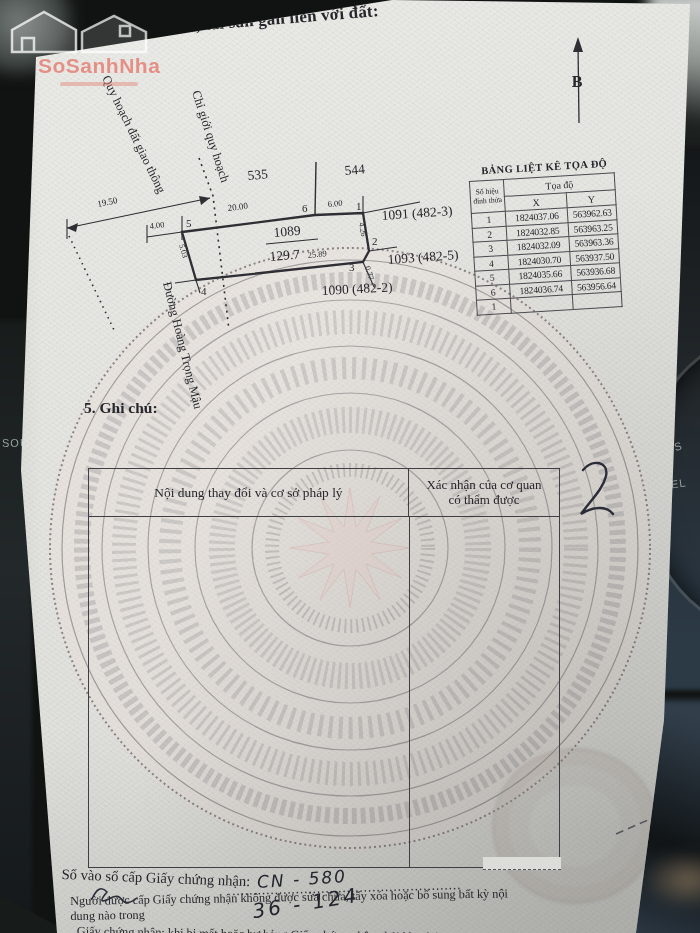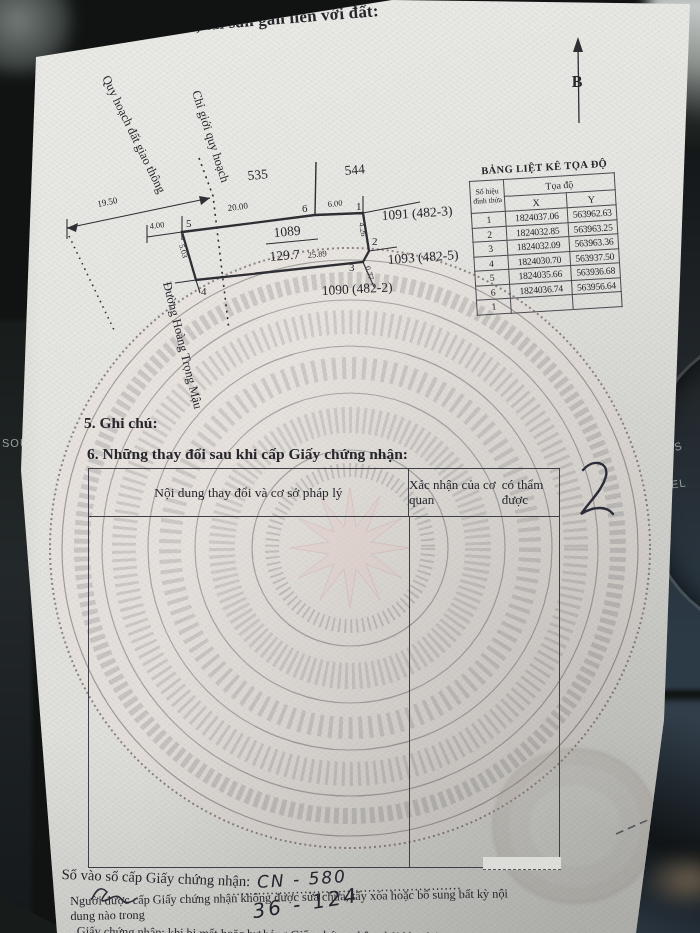--- a/index.html
+++ b/index.html
@@ -30,39 +30,39 @@
                 linear-gradient(90deg,rgba(80,85,82,.10) 0%,transparent 6%);}
   .drum{position:absolute;left:30px;top:228px;opacity:.85;}
   .seal{position:absolute;left:492px;top:748px;width:160px;height:150px;border-radius:50%;
         border:3px solid rgba(160,150,140,.30);box-shadow:inset 0 0 0 14px rgba(175,165,155,.14), inset 0 0 0 34px rgba(175,165,155,.12);
         filter:blur(1.5px);}
   .ink{color:#26262c;}
   .abs{position:absolute;}
   
   .sec4{left:68px;top:26px;font-size:17px;font-weight:bold;transform:rotate(-4.6deg);transform-origin:left top;letter-spacing:.2px;}
   
-  .sec5t{left:84px;top:414px;font-size:15.5px;font-weight:bold;}
+  .sec5t{left:84px;top:399px;font-size:15.5px;font-weight:bold;}
   .sec5b{left:90px;top:421px;font-size:14.8px;}
   .sec6t{left:87px;top:445px;font-size:15.5px;font-weight:bold;}
   
   .coordwrap{left:468px;top:166px;width:152px;transform:rotate(-3.4deg);transform-origin:left top;}
   .coordtitle{font-size:10.5px;font-weight:bold;text-align:center;letter-spacing:.4px;margin-bottom:4px;color:#26262c;}
   table.coords{border-collapse:collapse;width:146px;color:#26262c;}
   table.coords td,table.coords th{border:1px solid #4a4a50;font-weight:normal;text-align:center;padding:0;}
   .c-id{width:34px;font-size:7.6px;line-height:1.1;}
   .c-x{width:62px;} .c-y{width:48px;}
   .c-head{font-size:10px;height:16px;}
   .c-sub{font-size:10px;height:14px;}
   td.c-val{font-size:9.6px;height:13.5px;letter-spacing:-.2px;}
   
   .bigtable{left:88px;top:468px;width:470px;height:398px;border:1.4px solid #3e3e44;}
   .bt-head{display:flex;height:47px;border-bottom:1.4px solid #3e3e44;}
   .bt-left{width:68%;border-right:1.4px solid #3e3e44;display:flex;align-items:center;justify-content:center;
            font-size:13.4px;color:#26262c;}
-  .bt-right{width:32%;display:flex;flex-direction:row;align-items:center;justify-content:center;
+  .bt-right{width:32%;display:flex;flex-direction:column;align-items:center;justify-content:center;
             font-size:13px;line-height:1.15;color:#26262c;}
   .bt-body{position:absolute;left:0;top:48px;bottom:0;width:68%;border-right:1.4px solid #3e3e44;}
   .bt-patch{position:absolute;right:-2px;bottom:-2.5px;width:78px;height:12px;background:#dcdcd8;
             border-bottom:1.5px dashed #55555c;}
   
   .serial{left:62px;top:866px;font-size:14.6px;transform:rotate(2.2deg);transform-origin:left top;}
   .dots{left:232px;top:880px;font-size:13px;letter-spacing:1px;transform:rotate(-1.5deg);color:#33333a;}
   .hw{font-family:"DejaVu Sans",sans-serif;font-style:italic;color:#23252e;}
   .hw-serial{left:257px;top:869px;font-size:17px;transform:rotate(-4deg);letter-spacing:2px;}
   .hw-note{left:252px;top:891px;font-size:20px;transform:rotate(-9deg);letter-spacing:3px;}
@@ -225,21 +225,20 @@
               <td class="c-val">1</td>
               <td class="c-val"></td>
               <td class="c-val"></td>
             </tr>
       </tbody>
         </table>
     </div>
 
     <div class="abs ink sec5t z2">5. Ghi chú:</div>
 
-    <div class="abs ink sec6t z2">6. Những thay đổi sau khi cấp Giấy chứng nhận:</div>
     <div class="abs bigtable z2">
       <div class="bt-head">
         <div class="bt-left">Nội dung thay đổi và cơ sở pháp lý</div>
         <div class="bt-right">
           <span>Xác nhận của cơ quan</span>
           <span>có thẩm được</span>
         </div>
       </div>
       <div class="bt-body"></div>
       <div class="bt-patch"></div>
@@ -254,14 +253,22 @@
       <span class="l2">Giấy chứng nhận; khi bị mất hoặc hư hỏng Giấy chứng nhận phải khai báo ngay với cơ quan cấp Giấy</span>
     </div>
 
     <svg class="abs z3" style="left:0;top:0;" width="700" height="933" viewBox="0 0 700 933">
       <path d="M583,470 c10,-12 26,-8 23,6 c-3,13 -15,24 -25,38 c14,-9 27,-7 32,0" fill="none" stroke="#2b2d38" stroke-width="2.4" stroke-linecap="round"></path>
       <path d="M92,899 q7,-16 15,-7 q-11,13 2,7 q9,-6 13,1 q5,6 15,-2" fill="none" stroke="#2b2d38" stroke-width="1.6" stroke-linecap="round"></path>
       <line x1="616" y1="834" x2="648" y2="820" stroke="#55555c" stroke-width="1.6" stroke-dasharray="8,5"></line>
     </svg>
   </div>
 
+  <div class="abs logo">
+    <svg width="170" height="50" viewBox="0 0 170 50">
+      <path d="M10,44 L10,22 L42,4 L74,22 L74,44 Z M20,44 L20,30 L32,30 L32,44" fill="rgba(255,255,255,.18)" stroke="rgba(255,255,255,.75)" stroke-width="2.5"></path>
+      <path d="M80,44 L80,24 L112,8 L144,24 L144,44 Z M118,18 h10 v10 h-10 Z" fill="rgba(255,255,255,.15)" stroke="rgba(255,255,255,.7)" stroke-width="2.5"></path>
+    </svg>
+    <div class="brand">SoSanhNha</div>
+    <div class="tag"></div>
+  </div>
 
 </div>
 
 </body></html>

